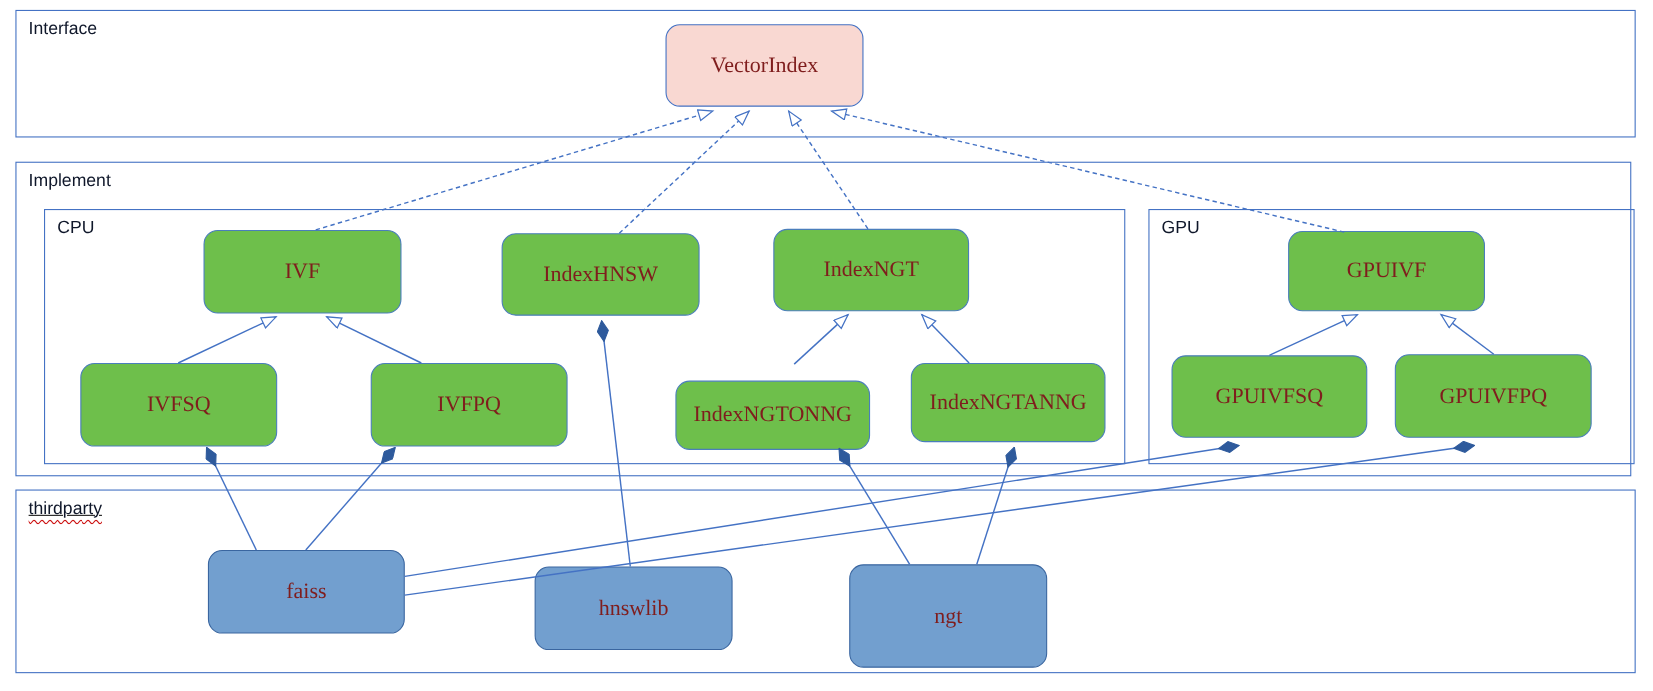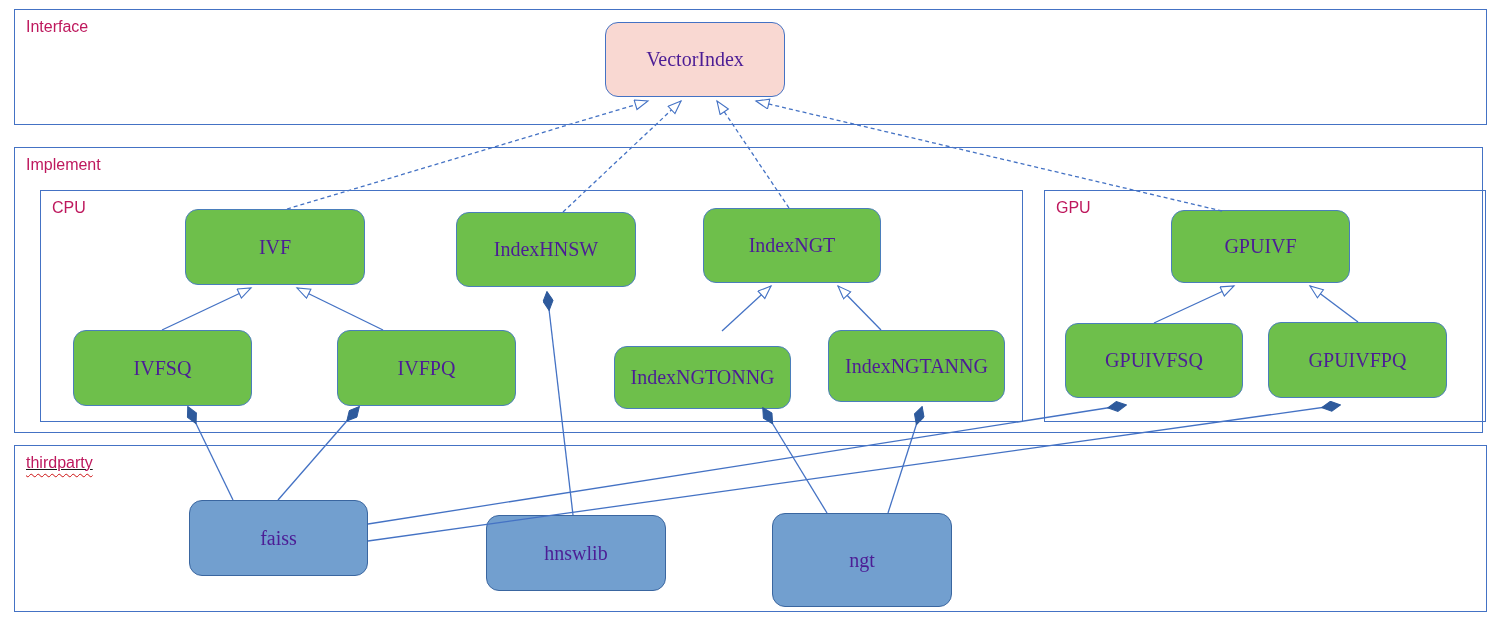--- a/index.html
+++ b/index.html
@@ -9,34 +9,34 @@
     font-family:"Liberation Sans", sans-serif;
   }
   
   .container {
     position:absolute; border:1.6px solid #4472c4; background:transparent;
     box-sizing:border-box;
   }
   .container-label {
     position:absolute; top:8px; left:11px;
     font-family:"Liberation Sans", sans-serif;
-    font-size:16px; color:#be185d;
+    font-size:16px; color:#0f172a;
   }
   #c-interface   { left:14px;  top:9px;   width:1473px; height:116px; }
   #c-implement   { left:14px;  top:147px; width:1469px; height:286px; }
   #c-cpu         { left:40px;  top:190px; width:983px;  height:232px; }
   #c-gpu         { left:1044px;top:190px; width:442px;  height:232px;padding-left:15px; }
   #c-thirdparty  { left:14px;  top:445px; width:1473px; height:167px; }
   .u-solid { text-decoration:underline; text-decoration-color:#1a1a1a; text-decoration-thickness:1px; }
   .u-wavy  { text-decoration:underline wavy #cc1111; text-decoration-thickness:1px; text-underline-offset:5px; }
   
   .node {
     position:absolute; box-sizing:border-box; border-radius:13px;
     display:flex; align-items:center; justify-content:center;
-    font-family:"Liberation Serif", serif; font-size:20px; color:#4c1d95;
+    font-family:"Liberation Serif", serif; font-size:20px; color:#7f1d1d;
     z-index:2; text-align:center;
   }
   .pink  { background:#f9d8d2; border:1.6px solid #4472c4; }
   .green { background:#6ebf4b; border:1.6px solid #4a7ebb; }
   .blue  { background:#729fcf; border:1.6px solid #3a66a0; }
   #n-vectorindex  { left:605px;  top:22px;  width:180px; height:75px; }
   #n-ivf          { left:185px;  top:209px; width:180px; height:76px; }
   #n-indexhnsw    { left:456px;  top:212px; width:180px; height:75px; }
   #n-indexngt     { left:703px;  top:208px; width:178px; height:75px; }
   #n-ivfsq        { left:73px;   top:330px; width:179px; height:76px; }

